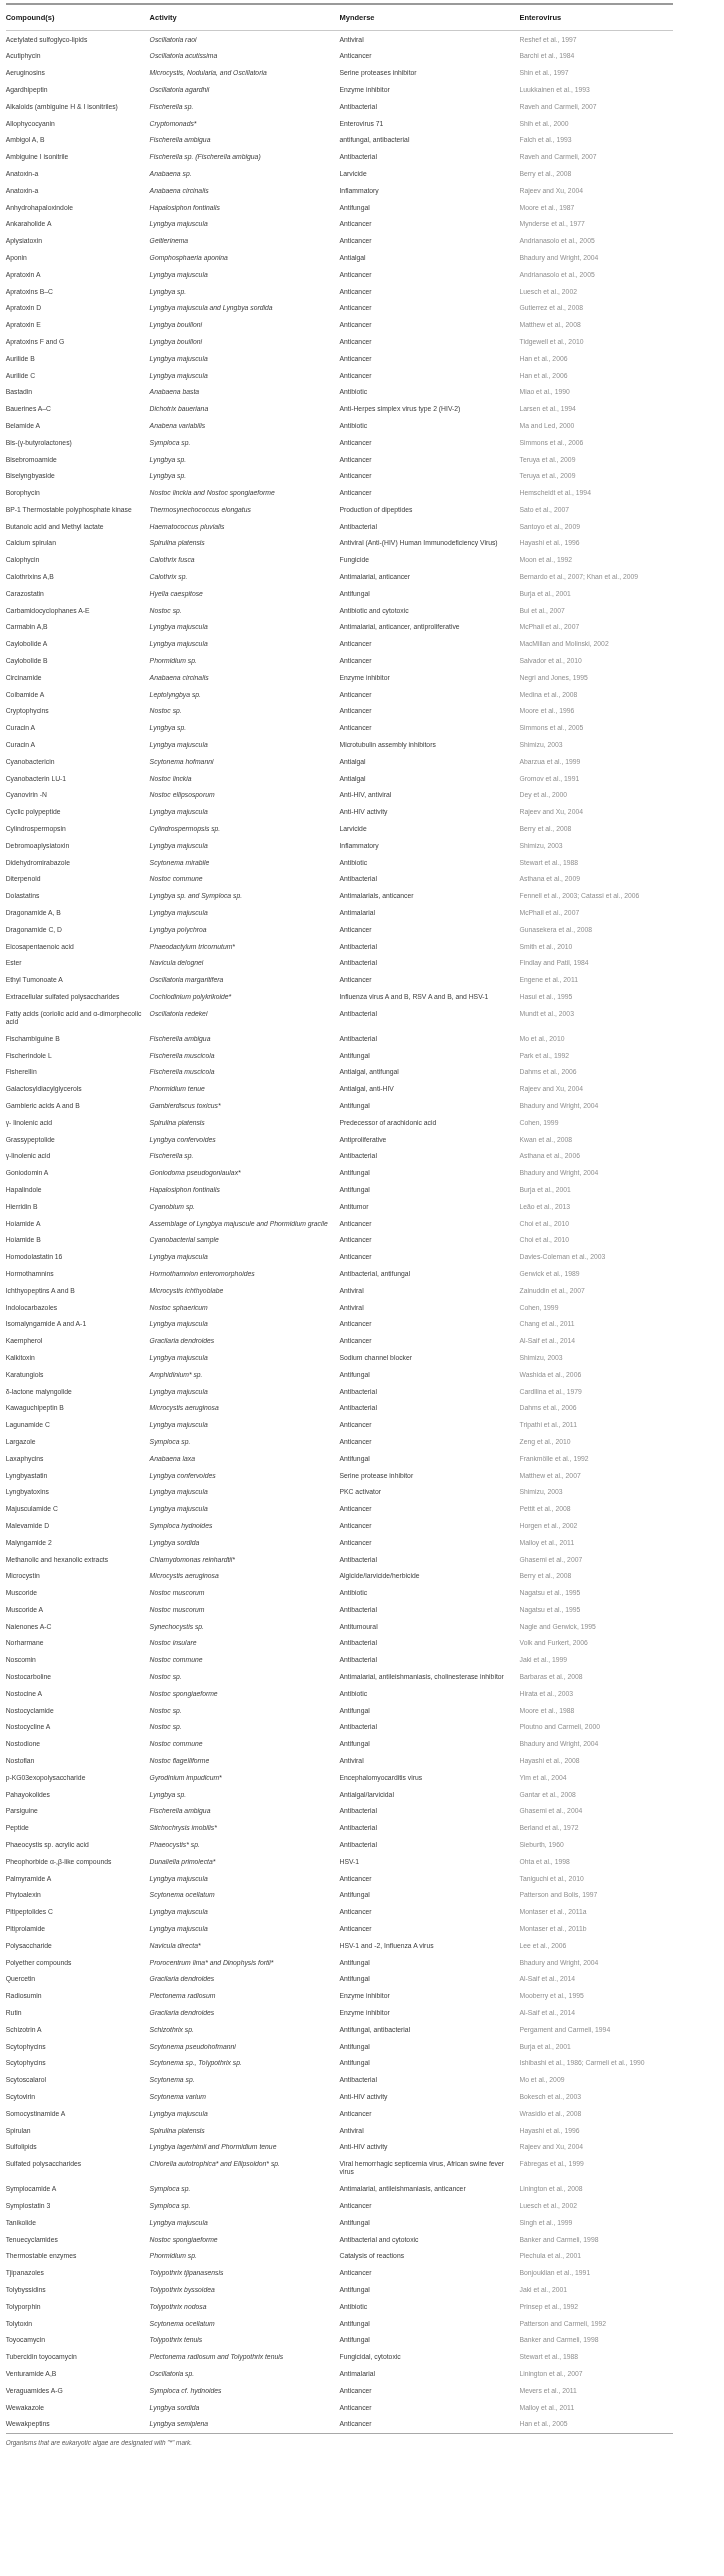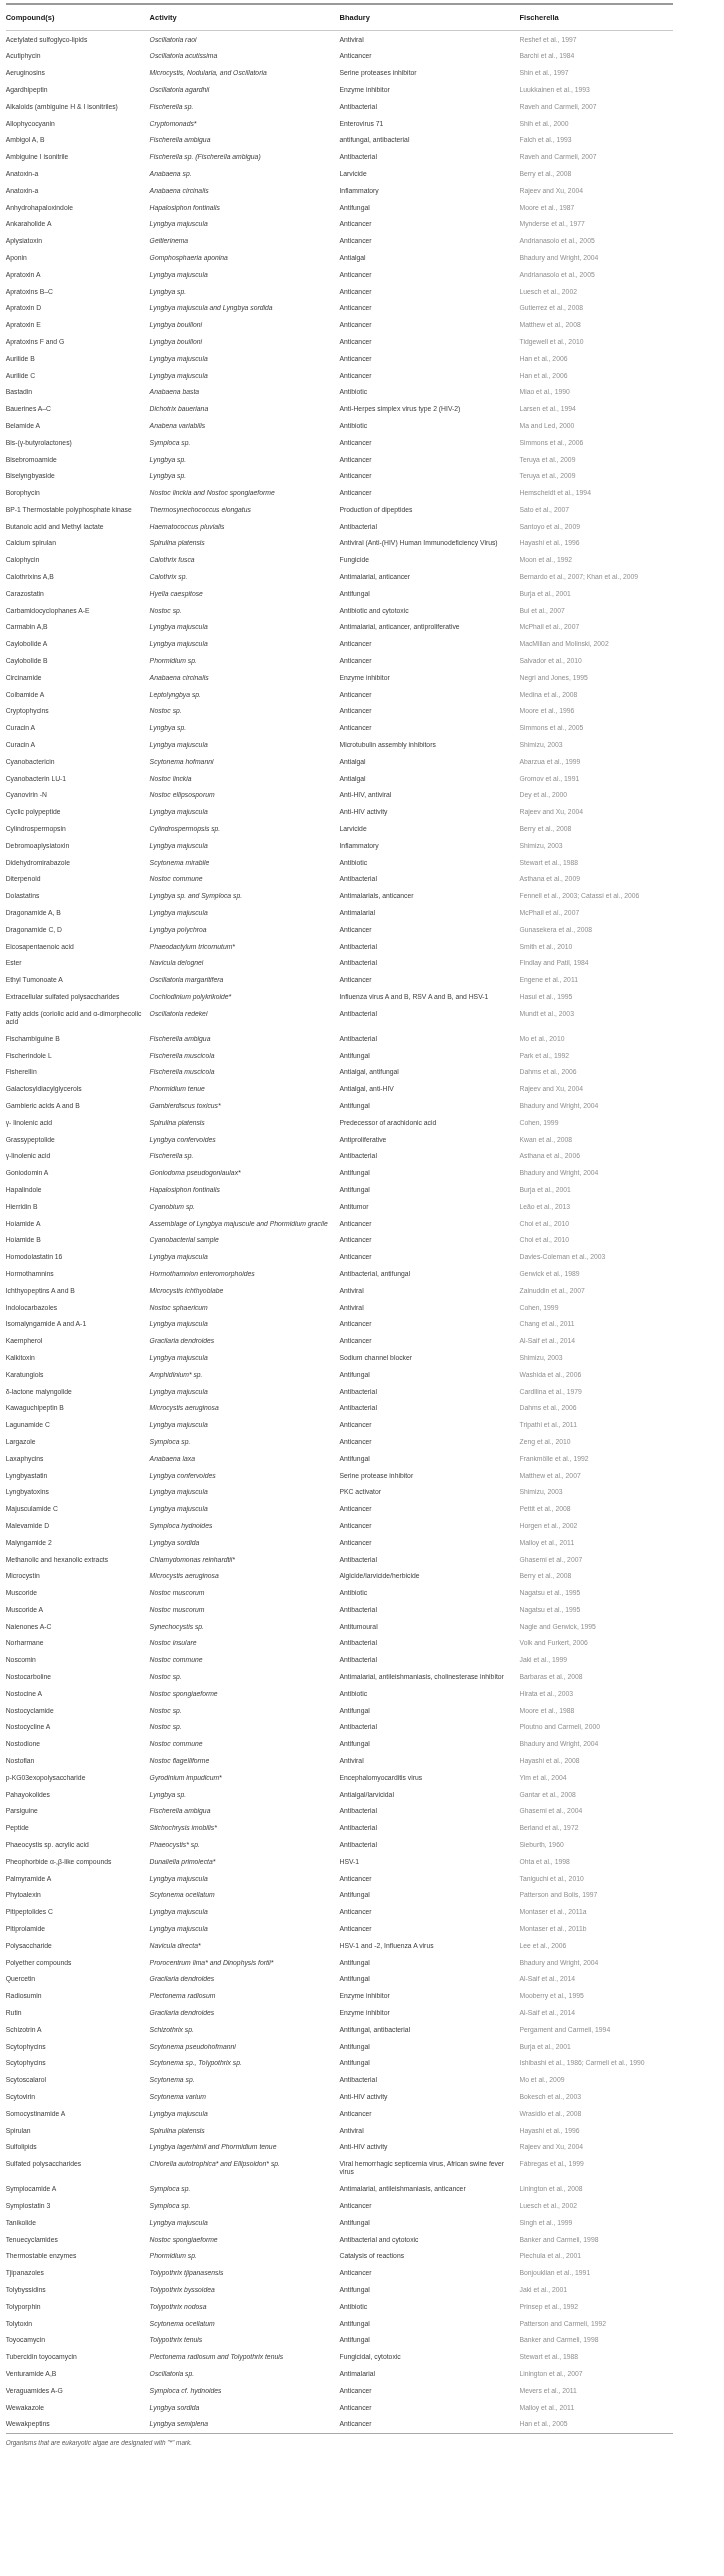--- a/index.html
+++ b/index.html
@@ -50,22 +50,22 @@
 </style>
 </head>
 <body>
 
 <div class="page">
   <table class="compounds">
     <thead>
       <tr>
         <th class="col-compound">Compound(s)</th>
         <th class="col-organism">Activity</th>
-        <th class="col-activity">Bhadury</th>
-        <th class="col-references">Fischerella</th>
+        <th class="col-activity">Mynderse</th>
+        <th class="col-references">Enterovirus</th>
       </tr>
     </thead>
     <tbody id="rows">
         <tr>
           <td class="compound-cell">Acetylated sulfoglyco-lipids</td>
           <td class="organism-cell">Oscillatoria raoi</td>
           <td class="activity-cell">Antiviral</td>
           <td class="reference-cell">Reshef et al., 1997</td>
         </tr>
         <tr>

